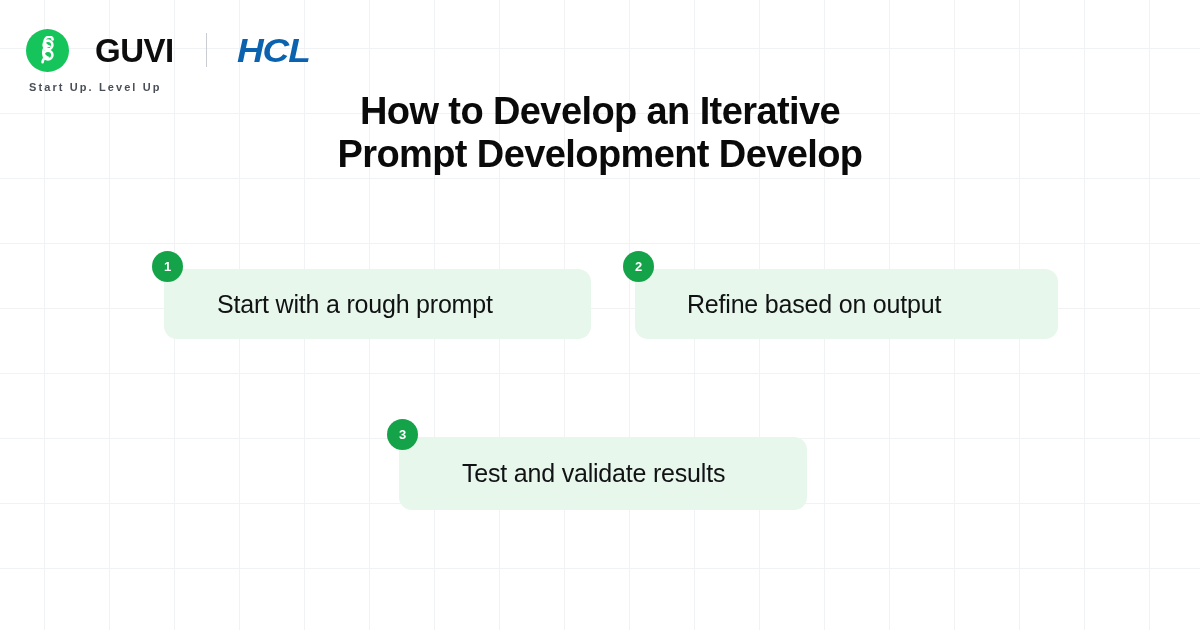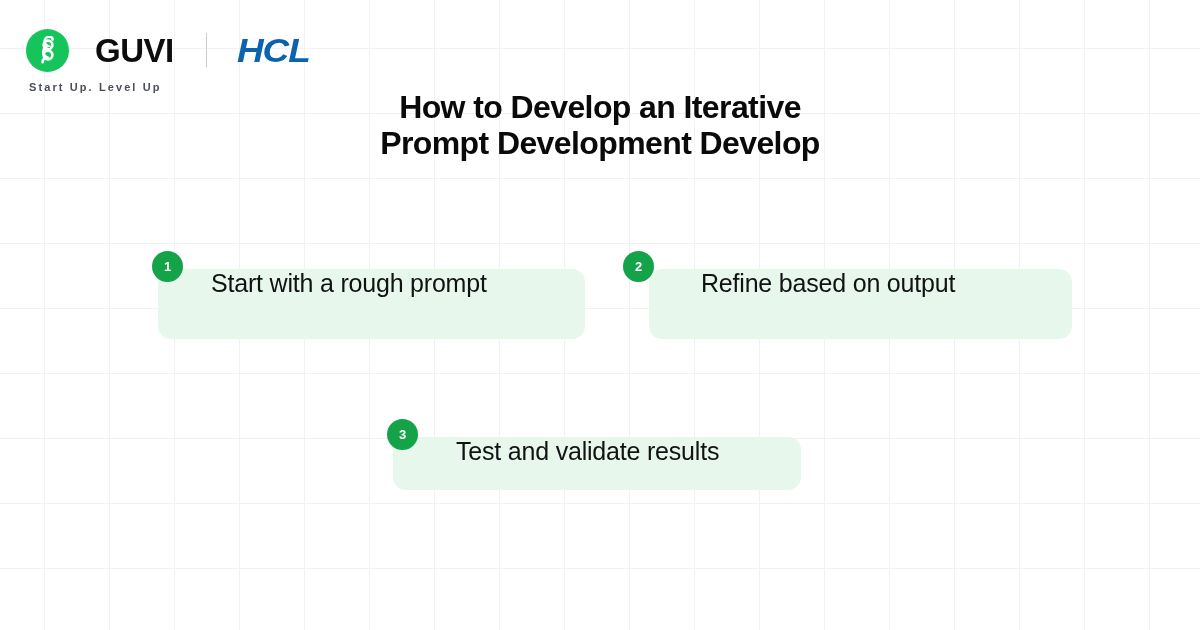--- a/index.html
+++ b/index.html
@@ -87,39 +87,40 @@
     color:#4a4f57;
   }
 
   
   .headline {
     position:absolute;
     left:0;
     top:90px;
     width:1200px;
     text-align:center;
-    font-size:32px;
+    font-size:38px;
     font-weight:bold;
     line-height:1.12;
     letter-spacing:-0.6px;
     color:#0a0a0a;
   }
   .headline-line { display:block; }
 
   
   .step {
     position:absolute;
   }
   .step-card {
     position:absolute;
-    left:6px;
+    left:12px;
     top:18px;
     background:#e7f7ec;
     border-radius:13px;
     display:flex;
+    align-items:center;
   }
   .step-label {
     font-size:25px;
     font-weight:normal;
     color:#111214;
     letter-spacing:-0.2px;
     white-space:nowrap;
   }
   .step-badge {
     position:absolute;
@@ -137,25 +138,25 @@
     justify-content:center;
     z-index:3;
   }
 
   
   #step-1 { left:152px; top:251px; }
   #step-1 .step-card { width:427px; height:70px; padding-left:53px; }
 
   
   #step-2 { left:623px; top:251px; }
-  #step-2 .step-card { width:423px; height:70px; padding-left:52px;margin-left:20px; }
+  #step-2 .step-card { width:423px; height:70px; padding-left:52px; }
 
   
   #step-3 { left:387px; top:419px; }
-  #step-3 .step-card { width:408px; height:53px; padding-left:63px; }
+  #step-3 .step-card { width:408px; height:73px; padding-left:63px; }
 </style>
 </head>
 <body>
 
 <div class="canvas">
 
   <div class="brand">
     <div class="brand-row">
 
       <span class="guvi-mark">

